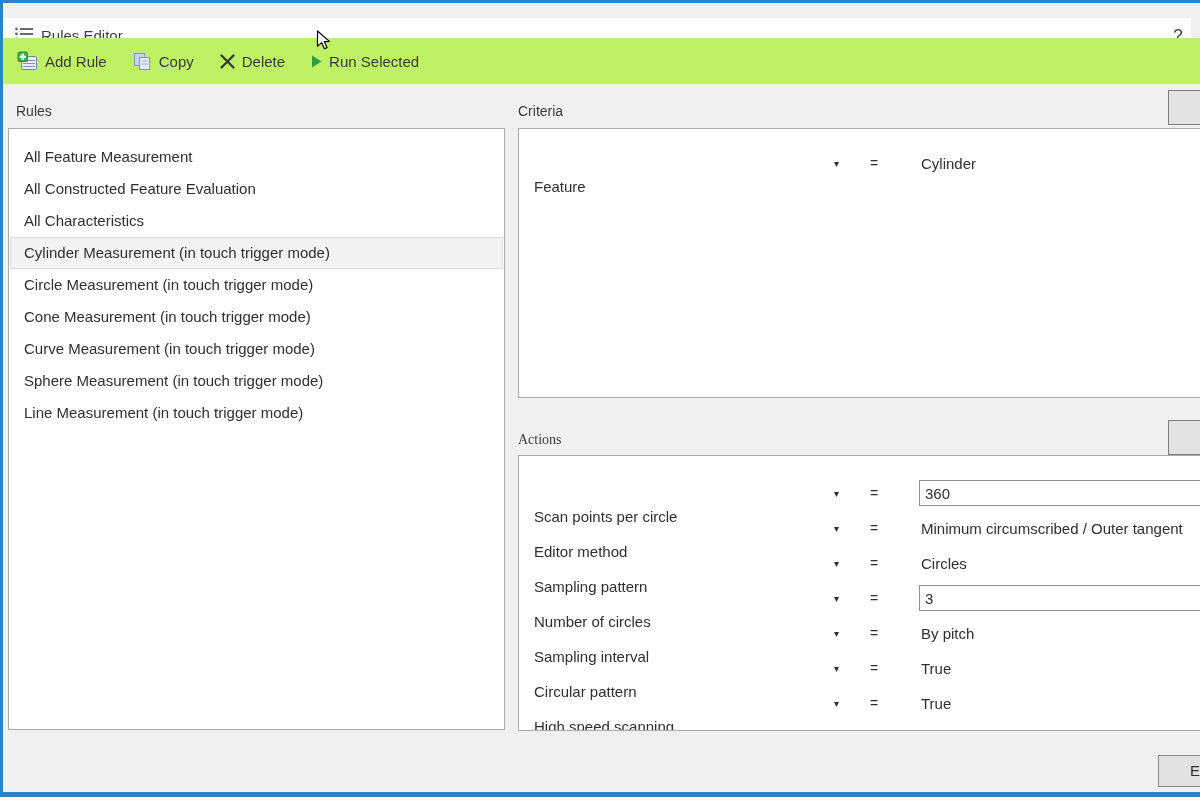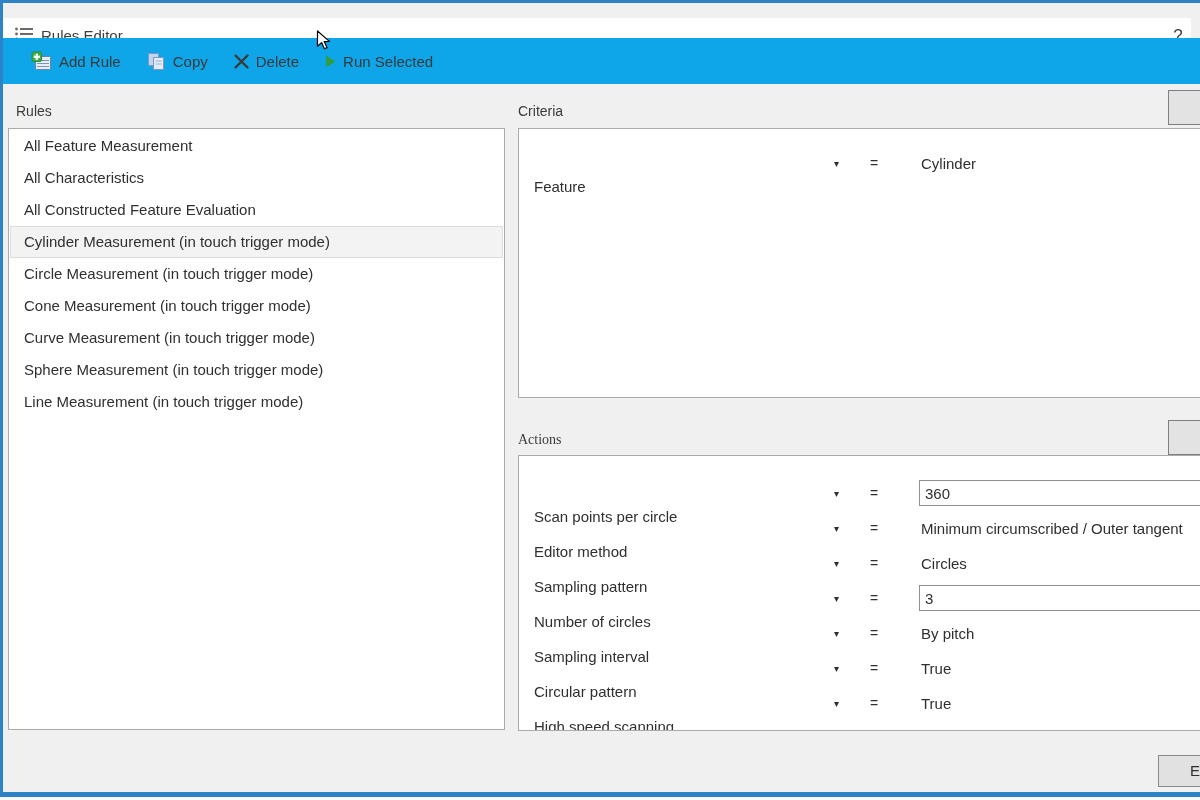--- a/index.html
+++ b/index.html
@@ -16,36 +16,36 @@
   .below-accent  { position:absolute; left:0; top:797px; width:100%; height:3px; background:#fafafa; }
 
   
   .titlebar { position:absolute; left:3px; top:3px; right:9px; height:45px; background:#ffffff;margin-top:15px; }
   .titlebar-icon { position:absolute; left:9px; top:5px; }
   .title-text { position:absolute; left:38px; top:9px; font-size:15px; color:#3d3d3d; }
   .help-btn { position:absolute; right:2px; top:7px; width:22px; height:22px; text-align:center;
               font-size:17px; color:#3d3d3d; line-height:22px; cursor:default; }
 
   
-  .toolbar { position:absolute; left:3px; top:38px; right:0; height:46px; background:#0ea5e9;
-             display:flex; align-items:center; padding-left:26px; box-sizing:border-box; }
+  .toolbar { position:absolute; left:3px; top:38px; right:0; height:46px; background:#bef264;
+             display:flex; align-items:center; padding-left:12px; box-sizing:border-box; }
   .tb-btn { display:flex; align-items:center; gap:6px; font-size:15px; color:#3a3a3a;
             padding:4px 10px 4px 2px; margin-right:13px; white-space:nowrap; }
   .tb-btn svg { display:block; }
 
   
   .section-label { position:absolute; font-size:14px; color:#3b3b3b;text-align:center; }
   #rules-label    { left:16px;  top:103px; }
   #criteria-label { left:518px; top:103px; }
   #actions-label  { left:518px; top:432px;font-family:Liberation Serif, serif; }
 
   
   .rules-list { position:absolute; left:8px; top:128px; width:497px; height:602px;
                 background:#ffffff; border:1px solid #ababab; box-sizing:border-box;
-                padding-top:1px; overflow:hidden; }
+                padding-top:12px; overflow:hidden; }
   .rule-item { height:32px; line-height:30px; padding-left:13px; margin:0 1px;
                font-size:15px; color:#2f2f2f; border:1px solid transparent;
                box-sizing:border-box; white-space:nowrap; }
   .rule-item.selected { background:#f3f3f3; border-color:#dcdcdc; }
 
   
   .panel { position:absolute; background:#ffffff; border:1px solid #ababab; box-sizing:border-box; overflow:hidden; }
   #criteria-panel { left:518px; top:128px; width:700px; height:270px; padding-top:2px; }
   #actions-panel  { left:518px; top:455px; width:700px; height:276px; padding-top:5px; }
 
@@ -141,22 +141,22 @@
       <span>Run Selected</span>
     </div>
   </div>
 
   <div class="section-label" id="rules-label">Rules</div>
   <div class="section-label" id="criteria-label">Criteria</div>
   <div class="section-label" id="actions-label">Actions</div>
 
   <div class="rules-list" id="rules-list">
       <div class="rule-item">All Feature Measurement</div>
+      <div class="rule-item">All Constructed Feature Evaluation</div>
       <div class="rule-item">All Characteristics</div>
-      <div class="rule-item">All Constructed Feature Evaluation</div>
       <div class="rule-item selected">Cylinder Measurement (in touch trigger mode)</div>
       <div class="rule-item">Circle Measurement (in touch trigger mode)</div>
       <div class="rule-item">Cone Measurement (in touch trigger mode)</div>
       <div class="rule-item">Curve Measurement (in touch trigger mode)</div>
       <div class="rule-item">Sphere Measurement (in touch trigger mode)</div>
       <div class="rule-item">Line Measurement (in touch trigger mode)</div>
     </div>
 
   <div class="panel" id="criteria-panel">
       <div class="prop-row">

